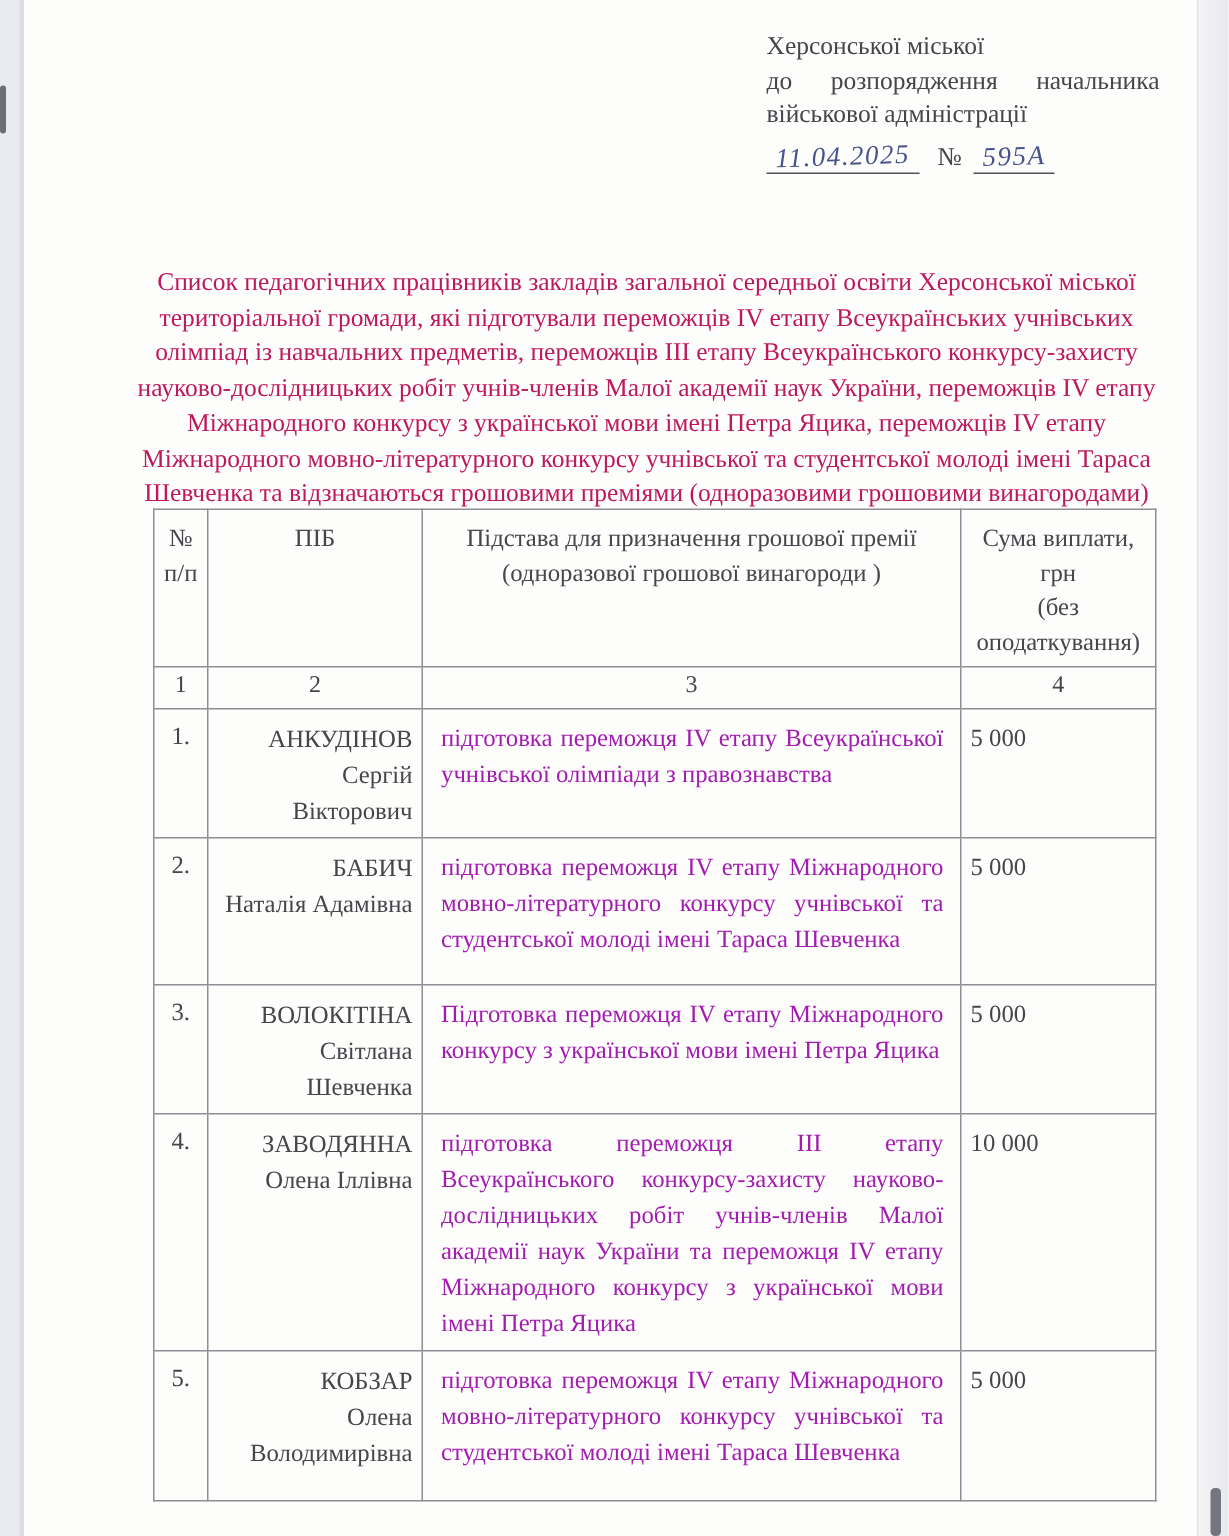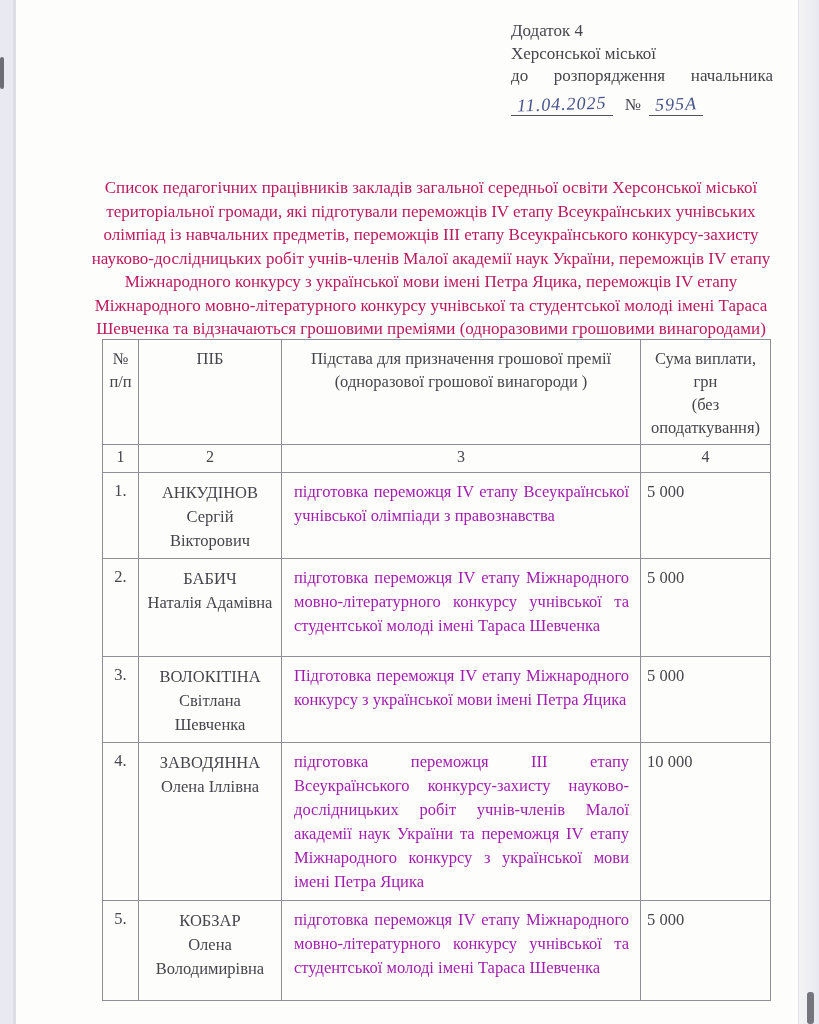--- a/index.html
+++ b/index.html
@@ -82,21 +82,21 @@
     padding-top: 7px;
   }
   .doc-table td.h-basis { padding-left: 16px; padding-right: 16px; }
   .doc-table tr.colnum-row td {
     text-align: center;
     padding: 2px 0 3px 0;
     line-height: 20px;
     font-size: 16px;
   }
   .doc-table td.cell-num { text-align: center; padding-top: 8px; }
-  .doc-table td.cell-name { text-align: center; padding-top: 8px; line-height: 24px; }
+  .doc-table td.cell-name { text-align: right; padding-top: 8px; line-height: 24px; }
   .doc-table td.cell-basis {
     text-align: justify;
     line-height: 24px;
     padding: 7px 11px 6px 12px;
     color: #a21caf;
   }
   .doc-table td.cell-sum { padding-top: 9px; }
   .surname { display: block; }
   .given { display: block; }
 </style>
@@ -104,23 +104,23 @@
 <body>
 
 <div class="scan-page">
 
   <div class="edge-left"></div>
   <div class="edge-right"></div>
   <div class="corner-mark"></div>
   <div class="scroll-thumb"></div>
 
   <div class="header-block">
-    <span class="header-line">Додаток 4</span>
     <span class="header-line">Херсонської міської</span>
     <span class="header-line justify-line">до розпорядження начальника</span>
+    <span class="header-line">військової адміністрації</span>
     <div class="hand-row">
       <span class="uline"><span class="hand">11.04.2025</span></span>
       <span class="num-sign">№</span>
       <span class="uline"><span class="hand">595А</span></span>
     </div>
   </div>
 
   <div class="intro">Список педагогічних працівників закладів загальної середньої освіти Херсонської міської територіальної громади, які підготували переможців IV етапу Всеукраїнських учнівських олімпіад із навчальних предметів, переможців III етапу Всеукраїнського конкурсу-захисту науково-дослідницьких робіт учнів-членів Малої академії наук України, переможців IV етапу Міжнародного конкурсу з української мови імені Петра Яцика, переможців IV етапу Міжнародного мовно-літературного конкурсу учнівської та студентської молоді імені Тараса Шевченка та відзначаються грошовими преміями (одноразовими грошовими винагородами)</div>
 
   <table class="doc-table">

